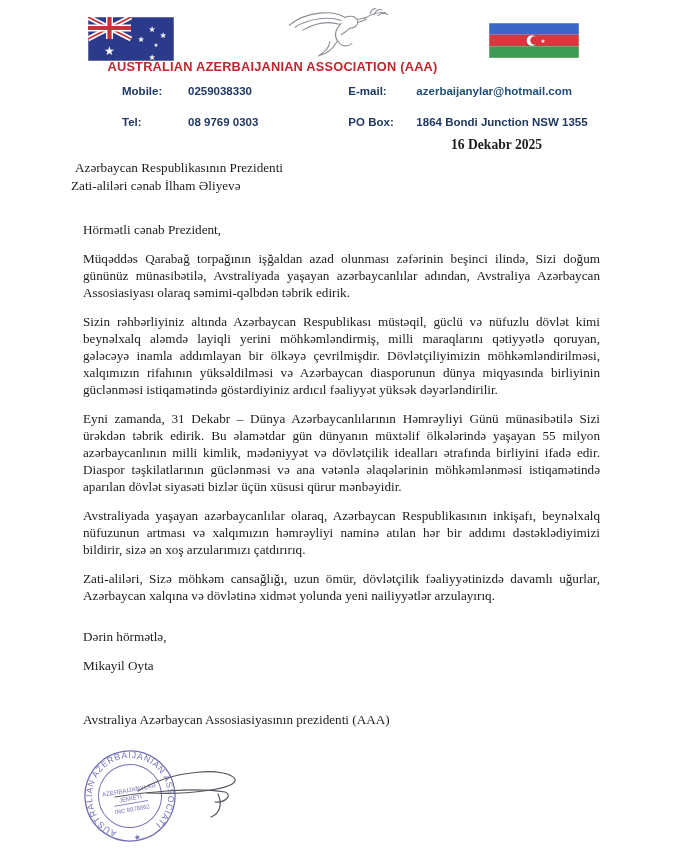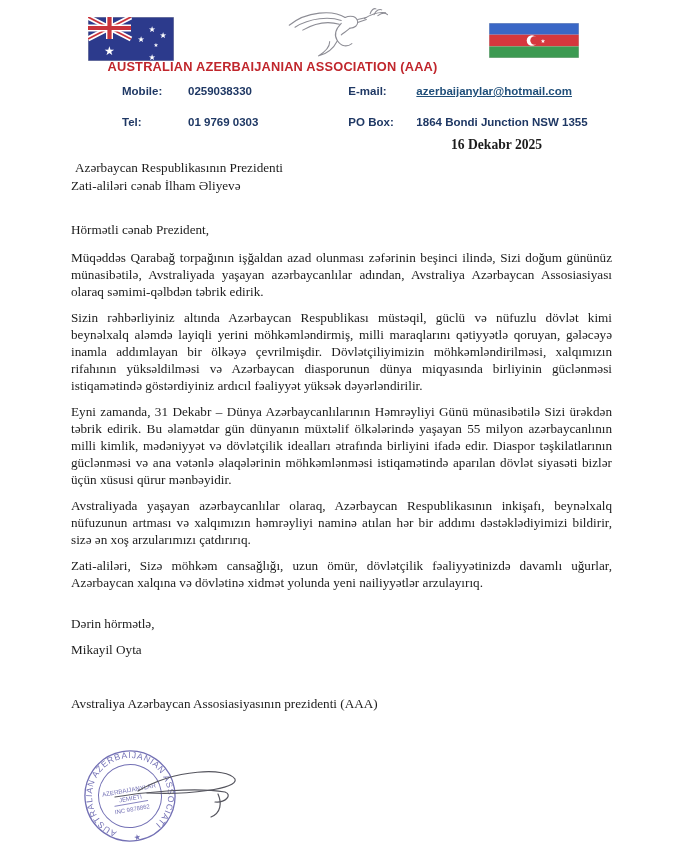--- a/index.html
+++ b/index.html
@@ -13,26 +13,26 @@
   .flag-az{position:absolute;left:489px;top:23px;width:90px;height:35px;}
   .org-title{position:absolute;left:0;top:59px;width:545px;text-align:center;
              font-family:"Liberation Sans",sans-serif;font-weight:bold;
              font-size:12.8px;letter-spacing:.2px;}
   .contacts{position:absolute;left:122px;top:84px;display:flex;gap:56px;
             font-family:"Liberation Sans",sans-serif;font-size:11.5px;line-height:15px;}
   .contact-col{display:grid;grid-template-columns:50px auto;column-gap:4px;row-gap:1px;gap:16px;}
   .contact-col.col2{grid-template-columns:52px auto;margin-left:34px;}
   .lbl{font-weight:bold;}
   .val{font-weight:600;}
-  .email{text-decoration:underline;}
+  .email{}
 
   
   .date{position:absolute;left:451px;top:137px;font-weight:bold;font-size:13.6px;}
   .letter-body{position:absolute;left:71px;top:159px;width:541px;font-size:13.2px;line-height:17px;}
-  .letter-body p{margin:0;}
+  .letter-body p{margin:12px;}
   .recipient{line-height:17.5px;}
   .recipient .r1{padding-left:4px;}
   .salutation{margin-top:27px !important;}
   .para{text-align:justify;margin-top:9px !important;}
   .para.first{margin-top:11px !important;}
   .closing{margin-top:24px !important;}
   .signatory{margin-top:9px !important;}
   .sig-title{margin-top:37px !important;}
 
   
@@ -90,21 +90,21 @@
       <rect x="0" y="0" width="90" height="35" fill="none" stroke="#c4c4c4" stroke-width="0.7"></rect>
     </svg>
 
     <div class="org-title" style="color:#C0262C">AUSTRALIAN AZERBAIJANIAN ASSOCIATION (AAA)</div>
 
     <div class="contacts" style="color:#1F3864">
       <div class="contact-col">
         <span class="lbl">Mobile:</span>
         <span class="val">0259038330</span>
         <span class="lbl">Tel:</span>
-        <span class="val">01 9769 0303</span>
+        <span class="val">08 9769 0303</span>
       </div>
       <div class="contact-col col2">
         <span class="lbl">E-mail:</span>
         <span class="val email" style="color:#1F4E79">azerbaijanylar@hotmail.com</span>
         <span class="lbl">PO Box:</span>
         <span class="val">1864 Bondi Junction NSW 1355</span>
       </div>
     </div>
   </header>
 

